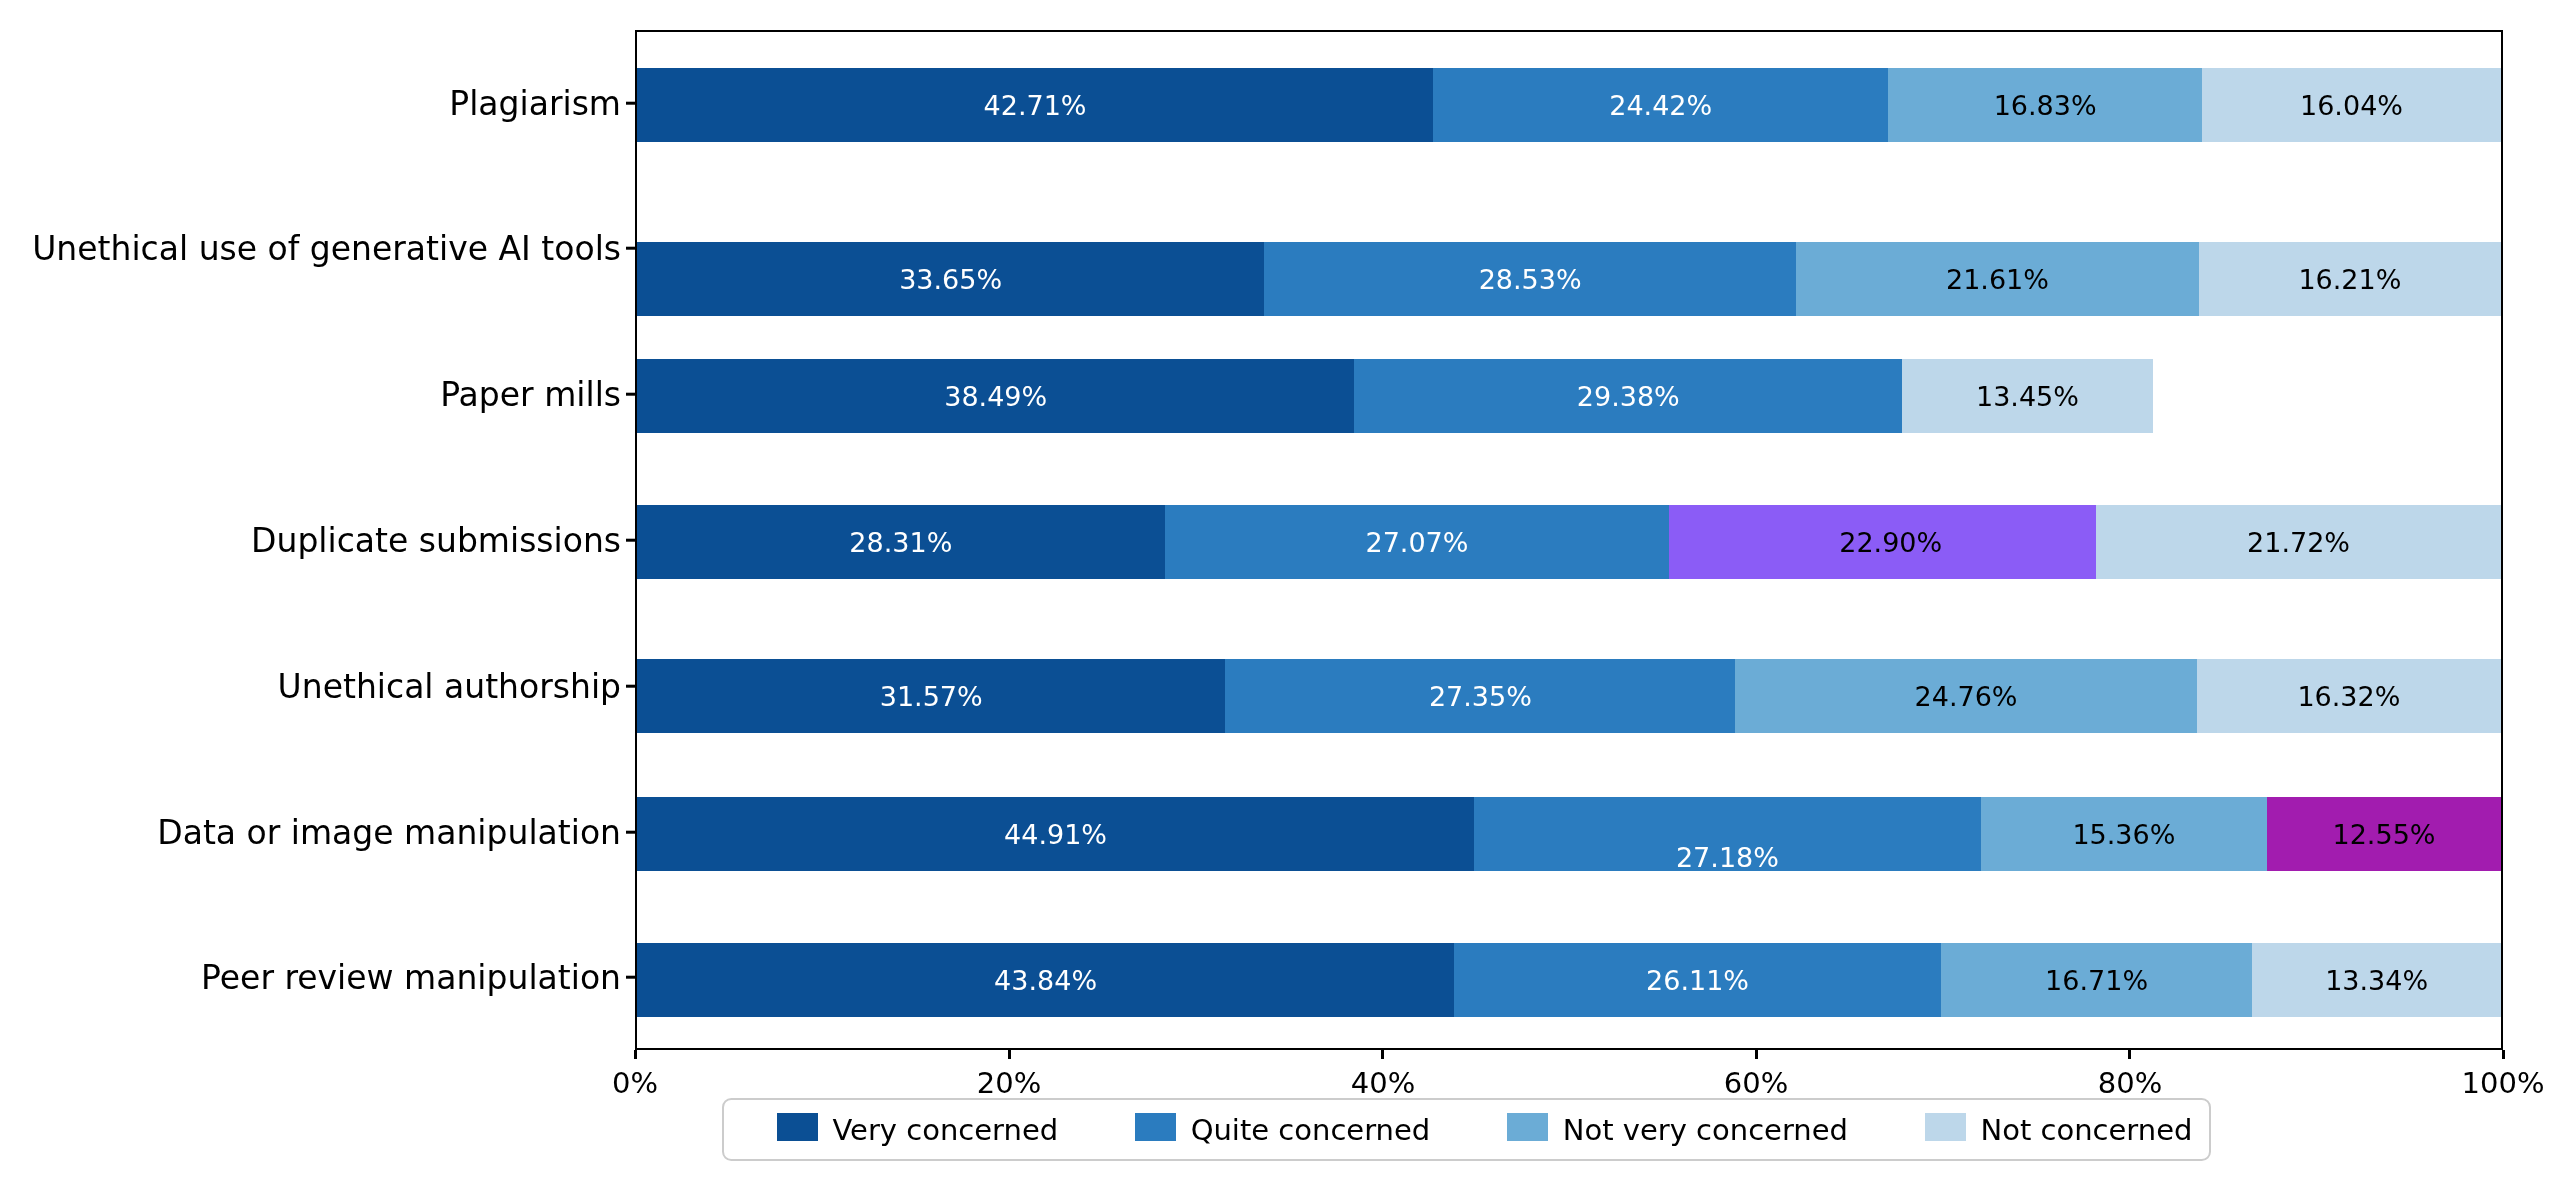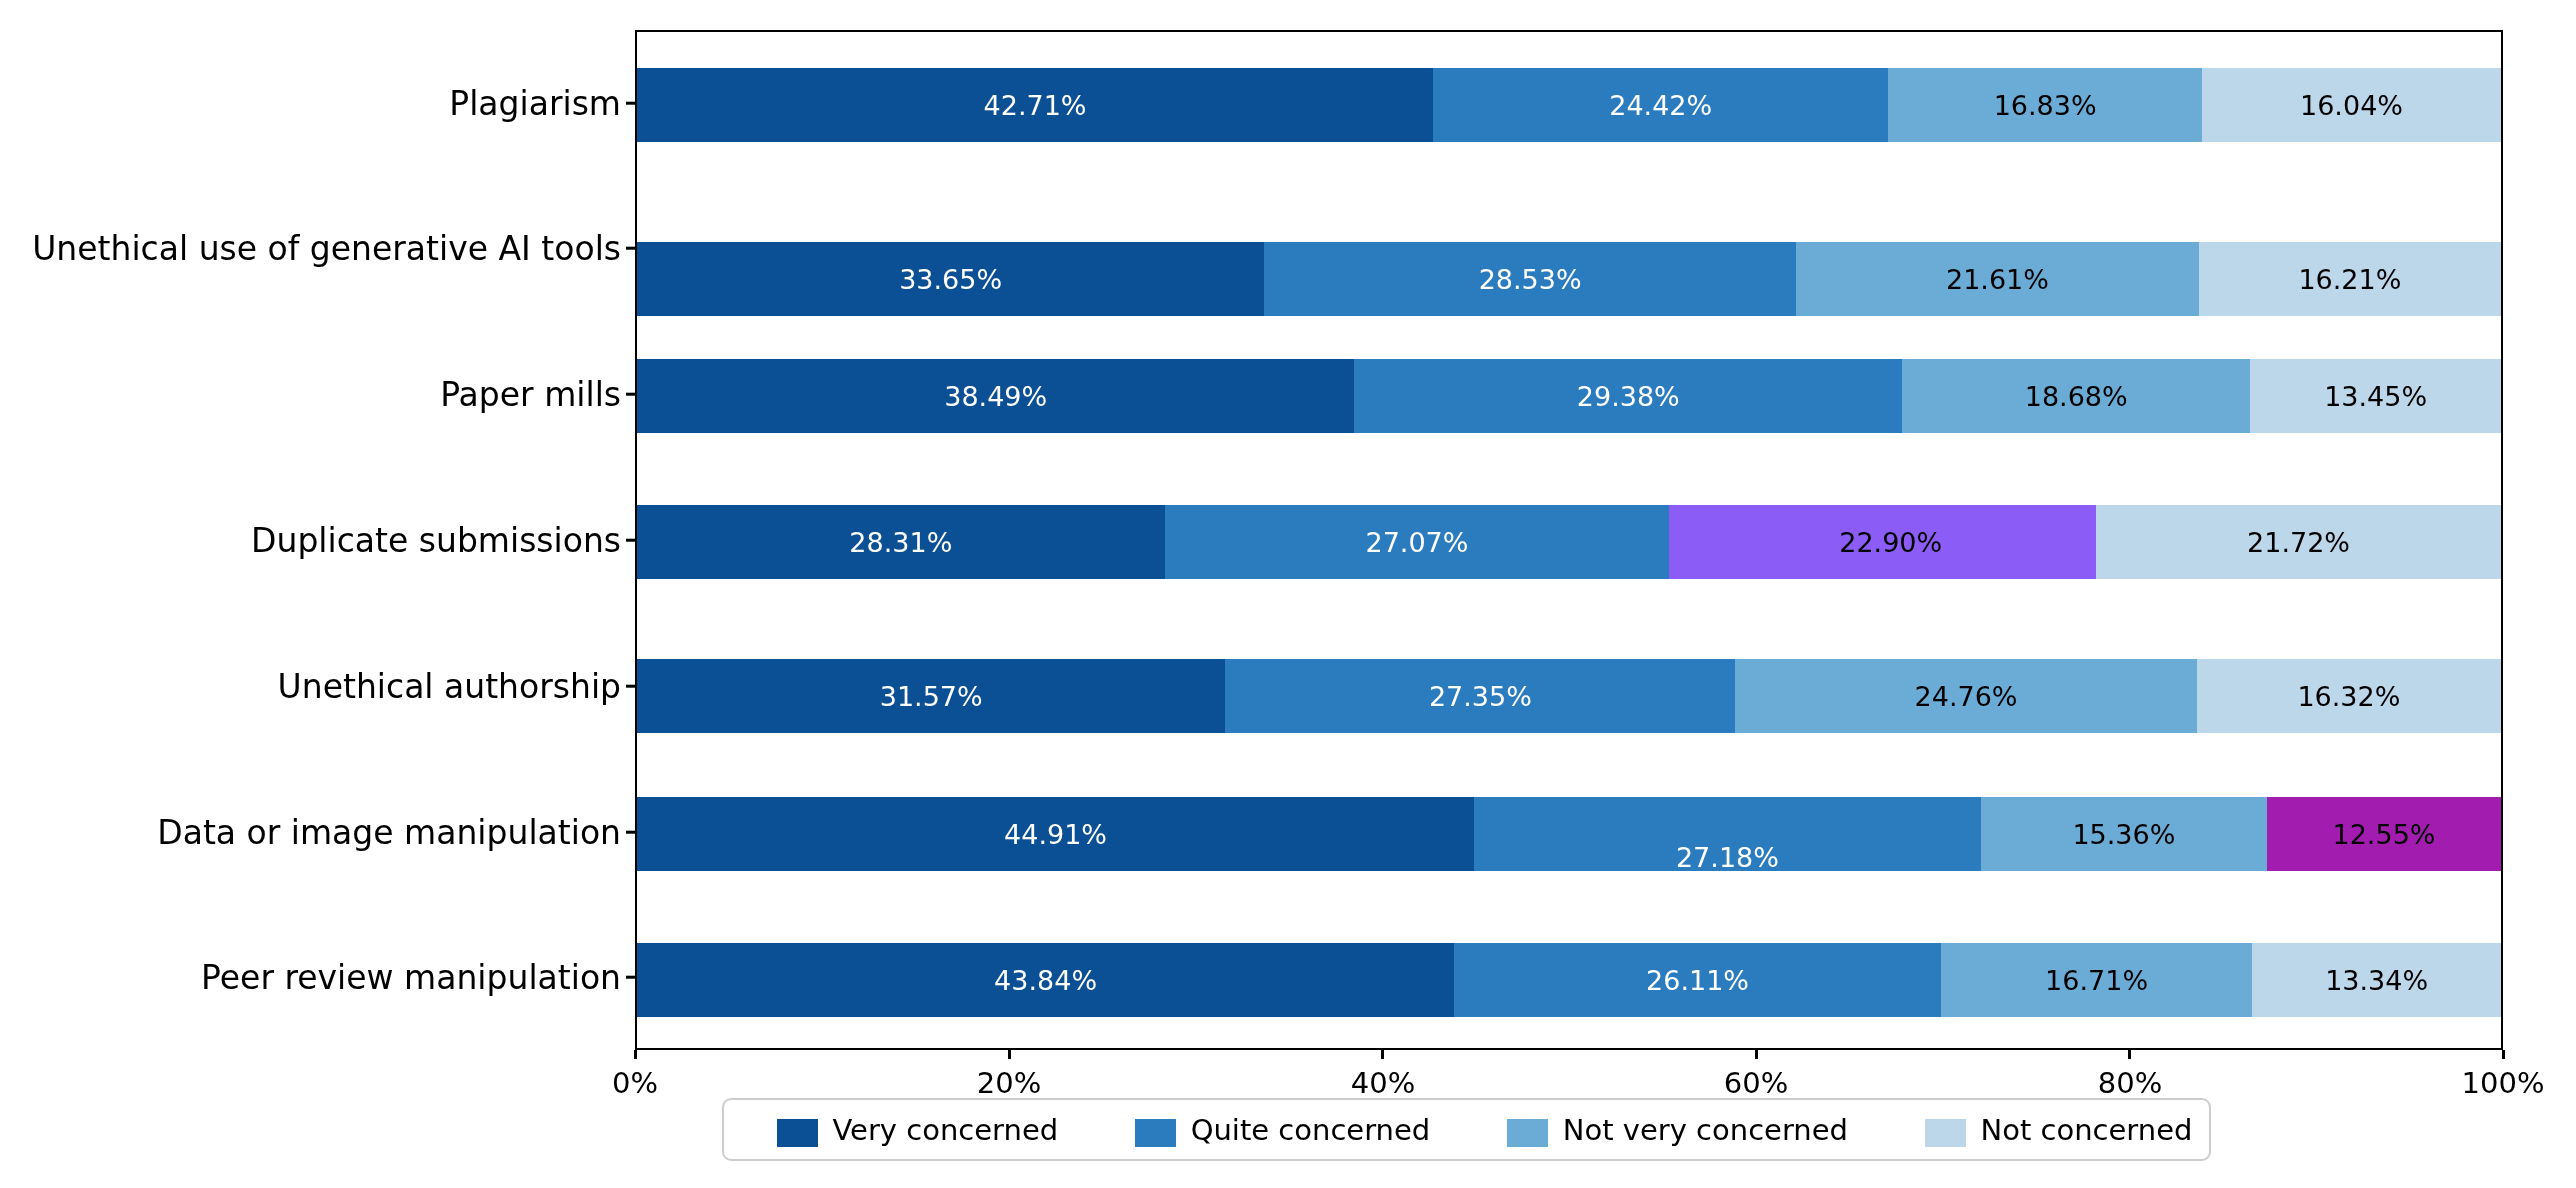--- a/index.html
+++ b/index.html
@@ -117,21 +117,21 @@
     background: #ffffff;
     display: flex;
     flex-direction: row;
     align-items: center;
     padding: 0 17px;
     gap: 41px;
   }
   .legend-item {
     display: flex;
     flex-direction: row;
-    align-items: flex-end;
+    align-items: flex-start;
     gap: 14.5px;
     padding-left: 36px;
   }
   .legend-swatch {
     width: 41px;
     height: 28px;
     flex: none;
   }
   .legend-text {
     font-size: 29px;
@@ -194,23 +194,20 @@
             <span class="seg-label">16.21%</span>
           </div>
         </div>
         <div class="bar-row" style="top: 327px;">
           <div class="seg s0" style="width: 38.49%; background: rgb(11, 79, 148);">
             <span class="seg-label">38.49%</span>
           </div>
           <div class="seg s1" style="width: 29.38%; background: rgb(43, 124, 191);">
             <span class="seg-label">29.38%</span>
           </div>
-          <div class="seg s2" style="width: 18.68%; background: rgb(107, 172, 214);">
-            <span class="seg-label">18.68%</span>
-          </div>
           <div class="seg s3" style="width: 13.45%; background: rgb(189, 215, 234);">
             <span class="seg-label">13.45%</span>
           </div>
         </div>
         <div class="bar-row" style="top: 473px;">
           <div class="seg s0" style="width: 28.31%; background: rgb(11, 79, 148);">
             <span class="seg-label">28.31%</span>
           </div>
           <div class="seg s1" style="width: 27.07%; background: rgb(43, 124, 191);">
             <span class="seg-label">27.07%</span>

